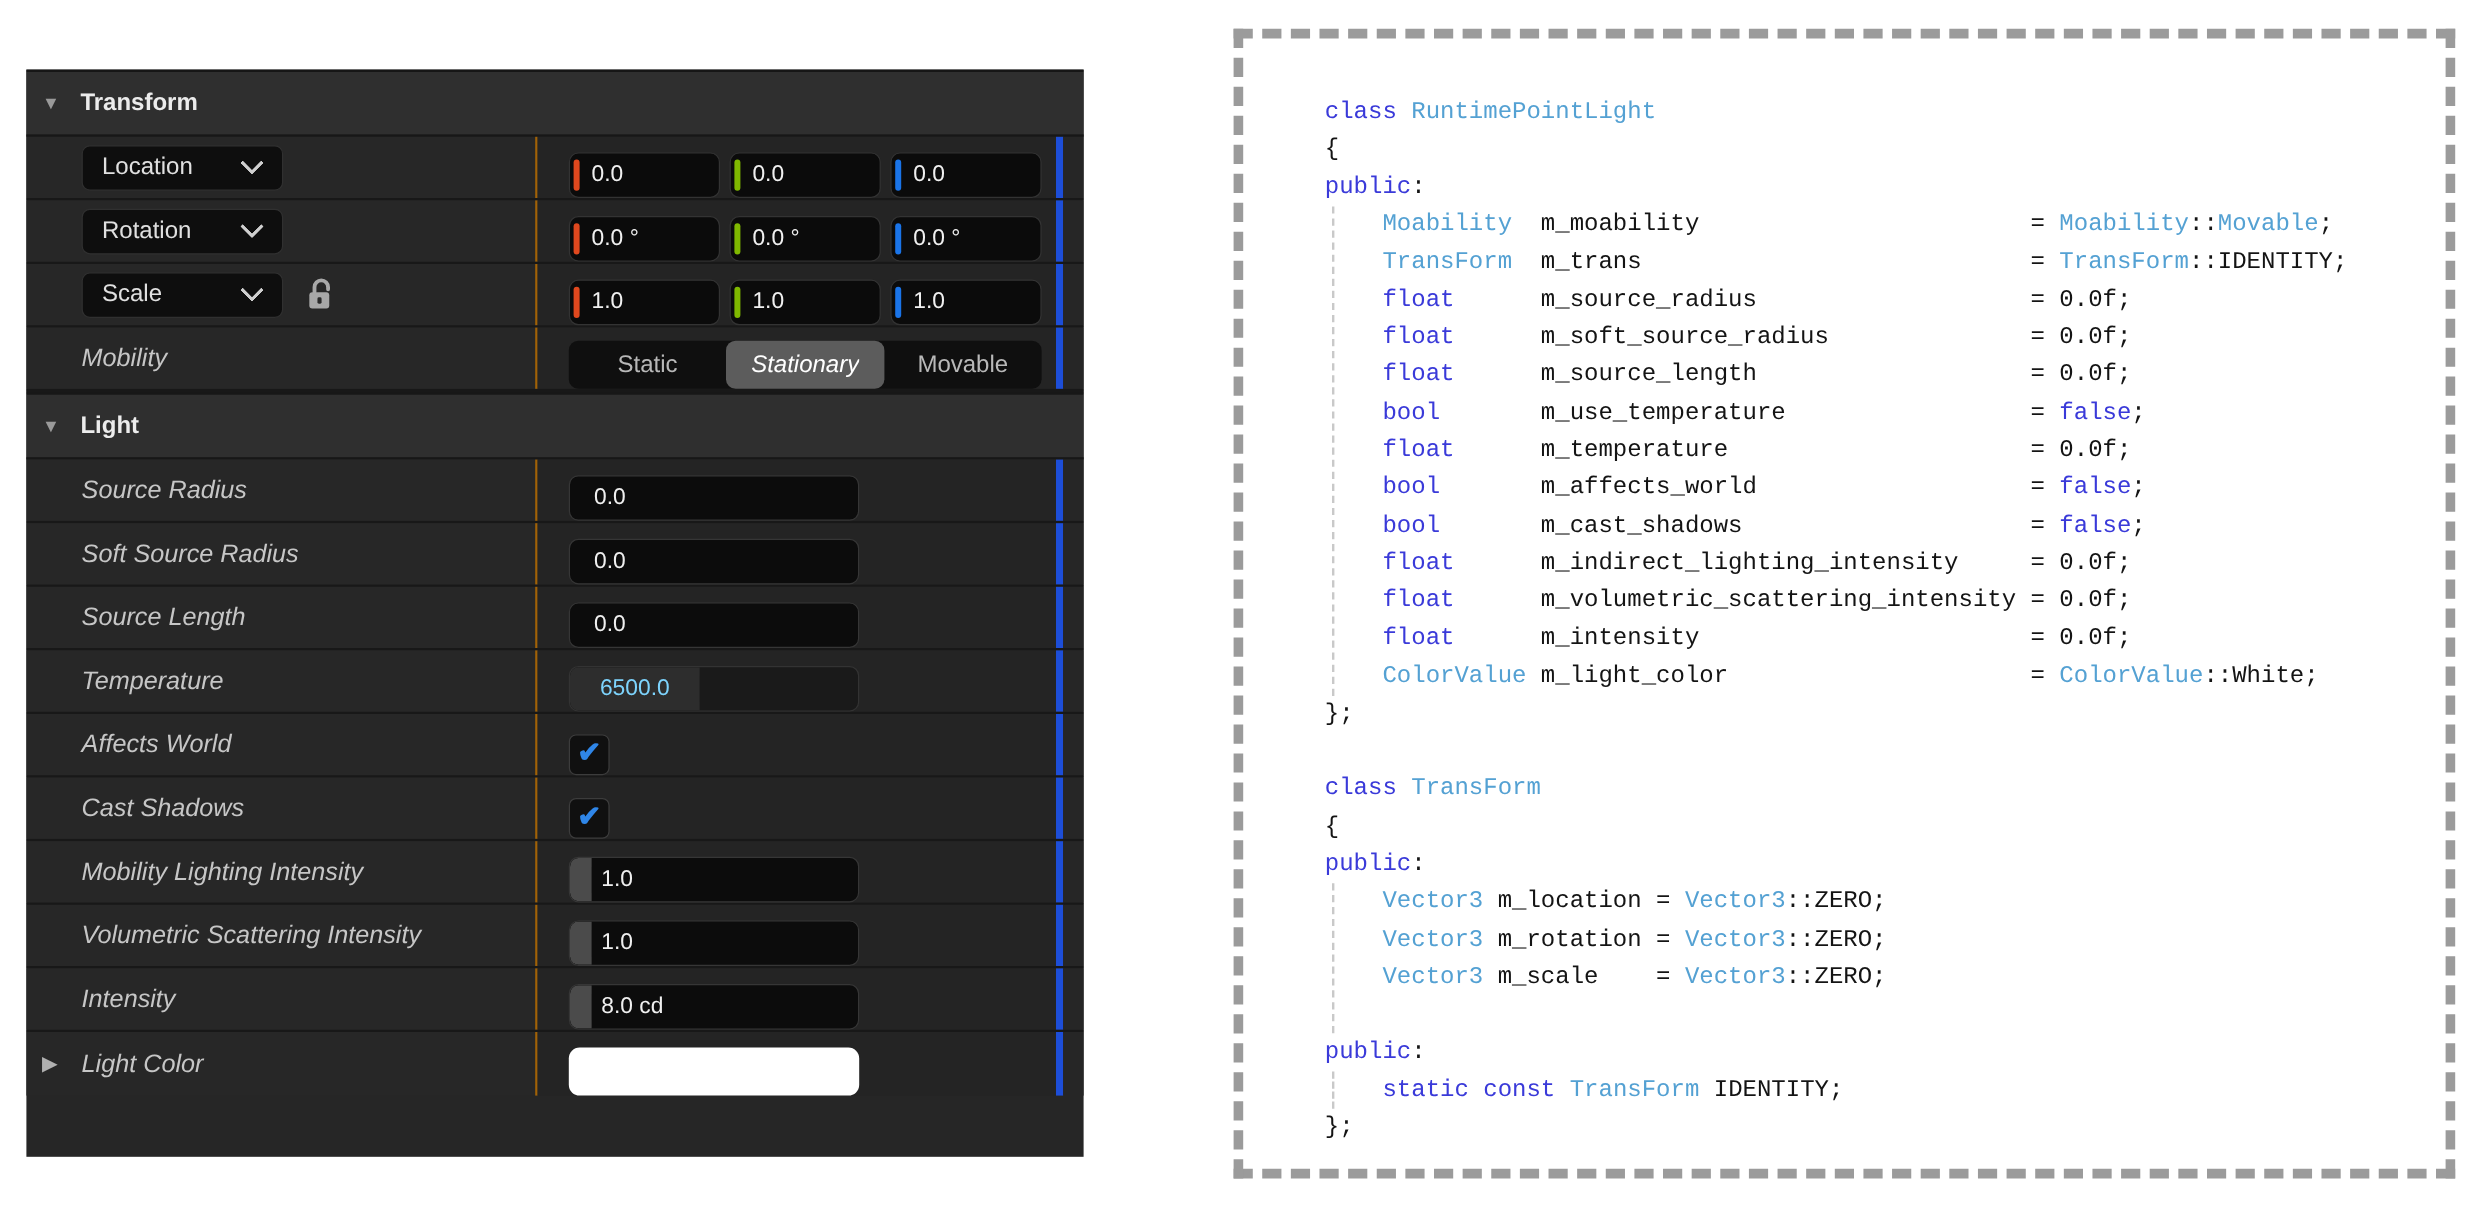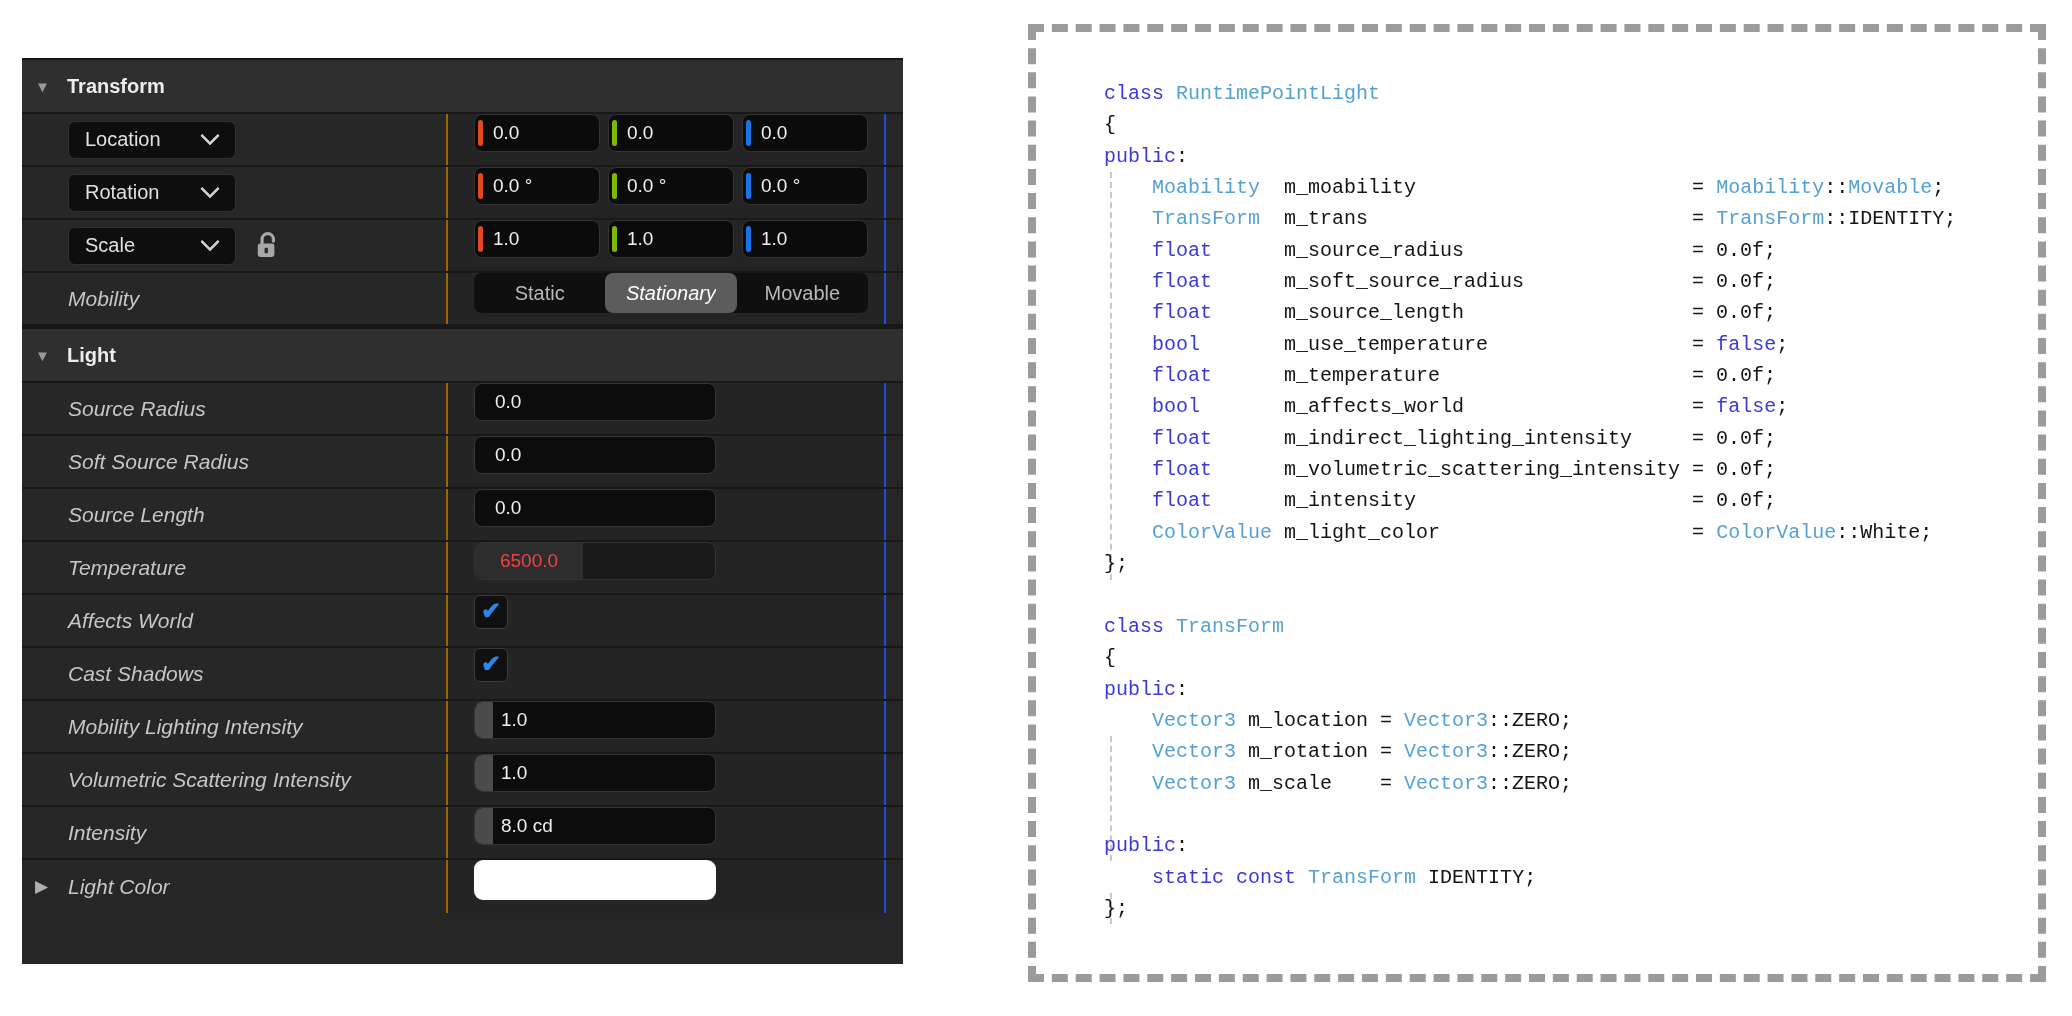--- a/index.html
+++ b/index.html
@@ -12,21 +12,21 @@
   .sec-header{height:54px;flex:0 0 54px;background:#2f2f2f;display:flex;align-items:center;
               border-bottom:2px solid #171717;box-sizing:border-box;}
   .sec-tri{margin-left:13px;color:#9a9a9a;font-size:15px;width:22px;}
   .sec-title{margin-left:10px;color:#ececec;font-size:20px;font-weight:bold;}
   .sec-gap{height:3px;flex:0 0 3px;background:#171717;}
 
   .prow{height:53px;flex:0 0 53px;display:flex;border-bottom:2px solid #181818;box-sizing:border-box;}
   .prow:last-child{border-bottom:none;}
   .cell-l{width:426px;flex:0 0 426px;display:flex;align-items:center;border-right:2px solid #a16207;
           box-sizing:border-box;background:#272727;}
-  .cell-v{flex:1;display:flex;align-items:flex-start;border-right:2px solid #1d4ed8;box-sizing:border-box;
+  .cell-v{flex:1;display:flex;align-items:flex-end;border-right:6px solid #1d4ed8;box-sizing:border-box;
           background:#242424;}
   .strip{width:17px;flex:0 0 17px;background:#262626;}
   .rlabel{margin-left:46px;color:#c6c6c6;font-size:21px;white-space:nowrap;font-style:italic;}
   .row-tri{margin-left:13px;width:22px;color:#b0b0b0;font-size:17px;}
   .row-tri + .rlabel{margin-left:11px;}
 
   
   .ddbtn{margin-left:46px;width:168px;height:38px;background:#0e0e0e;border:1px solid #303030;
          border-radius:7px;display:flex;align-items:center;box-sizing:border-box;cursor:pointer;}
   .ddbtn .ddtext{margin-left:16px;color:#e0e0e0;font-size:20px;flex:1;}
@@ -51,21 +51,21 @@
 
   
   .field{margin-left:26px;width:242px;height:38px;background:#0c0c0c;border:1px solid #363636;
          border-radius:8px;box-sizing:border-box;display:flex;align-items:center;overflow:hidden;}
   .field .fval{margin-left:20px;color:#efefef;font-size:19px;white-space:nowrap;}
   .sliderfield .nub{width:18px;height:100%;background:#4b4b4b;border-radius:7px 0 0 7px;flex:0 0 18px;}
   .sliderfield .fval{margin-left:8px;}
   .disfield{background:#1a1a1a;border:1px solid #333333;}
   .disfill{height:100%;width:108px;background:#2d2d2d;border-radius:7px 0 0 7px;
            display:flex;align-items:center;justify-content:center;}
-  .disfill .fval{margin:0;color:#ef4444;}
+  .disfill .fval{margin:0;color:#7dd3fc;}
 
   
   .cbx{margin-left:26px;width:34px;height:34px;border-radius:6px;box-sizing:border-box;
        display:flex;align-items:center;justify-content:center;cursor:pointer;}
   .cbx-off{background:#0d0d0d;border:1px solid #2f2f2f;}
   .cbx-on{background:#101010;border:1px solid #3c3c3c;}
   .ckmark{font-size:24px;font-weight:bold;line-height:1;transform:translateY(-1px);}
 
   
   .swatch{margin-left:26px;width:242px;height:40px;border-radius:9px;cursor:pointer;}
@@ -344,20 +344,21 @@
         <div class="cl"><span class="c-p">{</span></div>
         <div class="cl"><span class="c-k">public</span><span class="c-p">:</span></div>
         <div class="cl"><span class="c-p">    </span><span class="c-t">Moability</span><span class="c-p">  m_moability                       = </span><span class="c-t">Moability</span><span class="c-p">::</span><span class="c-t">Movable</span><span class="c-p">;</span></div>
         <div class="cl"><span class="c-p">    </span><span class="c-t">TransForm</span><span class="c-p">  m_trans                           = </span><span class="c-t">TransForm</span><span class="c-p">::IDENTITY;</span></div>
         <div class="cl"><span class="c-p">    </span><span class="c-k">float</span><span class="c-p">      m_source_radius                   = 0.0f;</span></div>
         <div class="cl"><span class="c-p">    </span><span class="c-k">float</span><span class="c-p">      m_soft_source_radius              = 0.0f;</span></div>
         <div class="cl"><span class="c-p">    </span><span class="c-k">float</span><span class="c-p">      m_source_length                   = 0.0f;</span></div>
         <div class="cl"><span class="c-p">    </span><span class="c-k">bool</span><span class="c-p">       m_use_temperature                 = </span><span class="c-k">false</span><span class="c-p">;</span></div>
         <div class="cl"><span class="c-p">    </span><span class="c-k">float</span><span class="c-p">      m_temperature                     = 0.0f;</span></div>
         <div class="cl"><span class="c-p">    </span><span class="c-k">bool</span><span class="c-p">       m_affects_world                   = </span><span class="c-k">false</span><span class="c-p">;</span></div>
+        <div class="cl"><span class="c-p">    </span><span class="c-k">bool</span><span class="c-p">       m_cast_shadows                    = </span><span class="c-k">false</span><span class="c-p">;</span></div>
         <div class="cl"><span class="c-p">    </span><span class="c-k">float</span><span class="c-p">      m_indirect_lighting_intensity     = 0.0f;</span></div>
         <div class="cl"><span class="c-p">    </span><span class="c-k">float</span><span class="c-p">      m_volumetric_scattering_intensity = 0.0f;</span></div>
         <div class="cl"><span class="c-p">    </span><span class="c-k">float</span><span class="c-p">      m_intensity                       = 0.0f;</span></div>
         <div class="cl"><span class="c-p">    </span><span class="c-t">ColorValue</span><span class="c-p"> m_light_color                     = </span><span class="c-t">ColorValue</span><span class="c-p">::White;</span></div>
         <div class="cl"><span class="c-p">};</span></div>
         <div class="cl"></div>
         <div class="cl"><span class="c-k">class</span><span class="c-p"> </span><span class="c-t">TransForm</span></div>
         <div class="cl"><span class="c-p">{</span></div>
         <div class="cl"><span class="c-k">public</span><span class="c-p">:</span></div>
         <div class="cl"><span class="c-p">    </span><span class="c-t">Vector3</span><span class="c-p"> m_location = </span><span class="c-t">Vector3</span><span class="c-p">::ZERO;</span></div>

